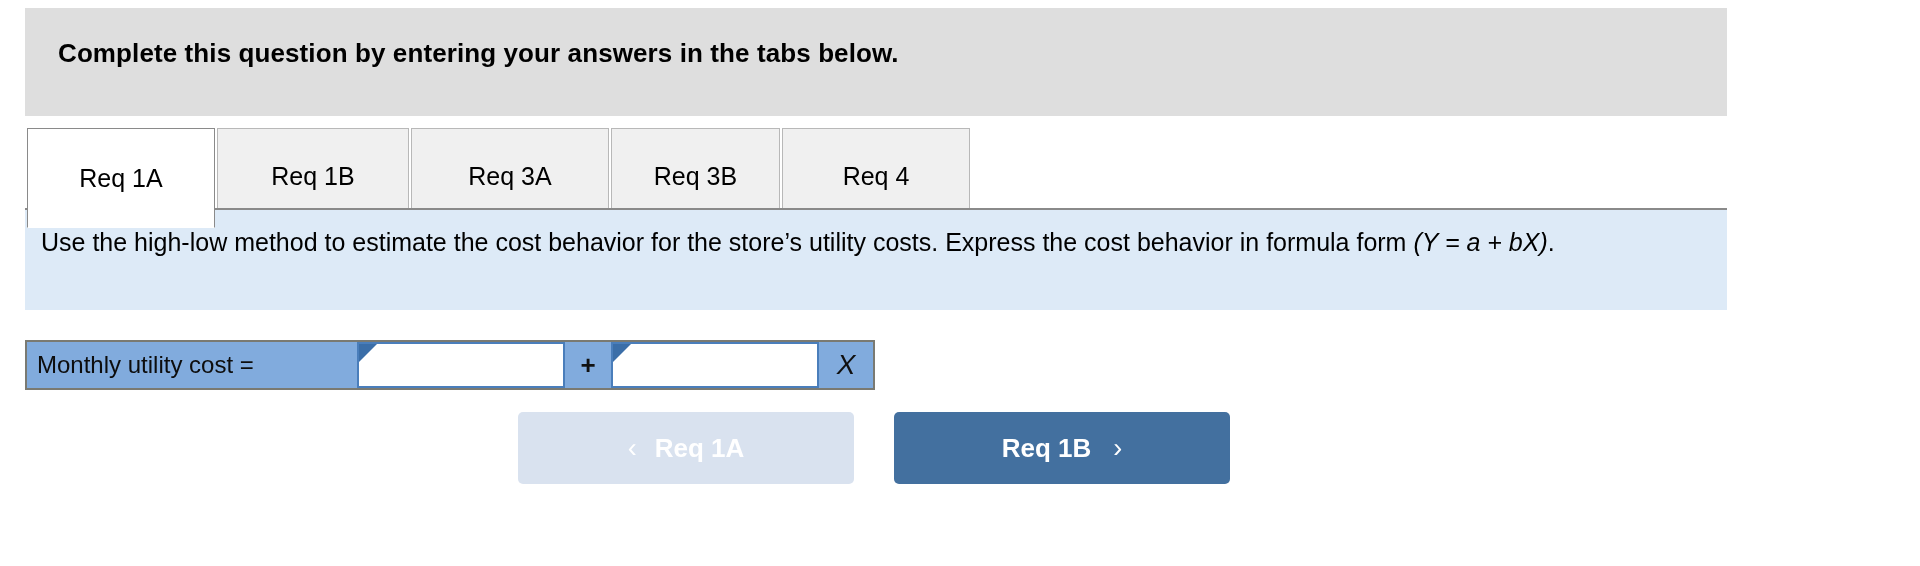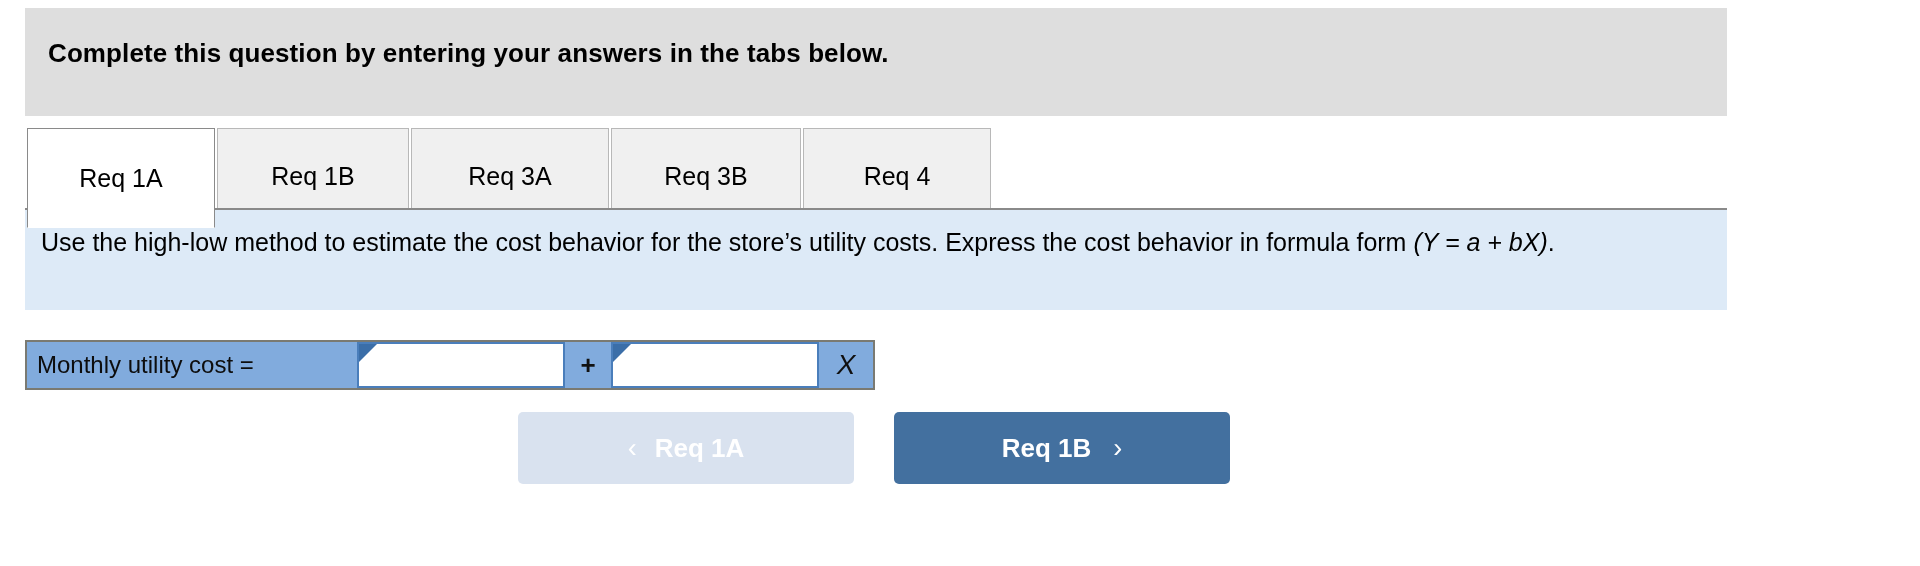--- a/index.html
+++ b/index.html
@@ -25,21 +25,21 @@
     position: absolute;
     left: 25px;
     top: 8px;
     width: 1702px;
     height: 108px;
     background: #dedede;
     box-sizing: border-box;
   }
   .instruction-text {
     position: absolute;
-    left: 23px;
+    left: 33px;
     top: 30px;
     font-size: 26px;
     font-weight: bold;
     color: #000000;
     letter-spacing: 0.1px;
     white-space: nowrap;
   }
 
   
   .tab-strip {
@@ -67,21 +67,21 @@
   .tab.active {
     background: #ffffff;
     border: 1px solid #8a8a8a;
     border-bottom: 1px solid #ffffff;
     height: 100px;
     z-index: 3;
   }
   .tab-w1 { width: 188px; }
   .tab-w2 { width: 192px; }
   .tab-w3 { width: 198px; }
-  .tab-w4 { width: 190px; }
+  .tab-w4 { width: 169px; }
   .tab-w5 { width: 188px; }
 
   
   .question-panel {
     position: absolute;
     left: 25px;
     top: 208px;
     width: 1702px;
     min-height: 102px;
     background: #ddeaf7;

